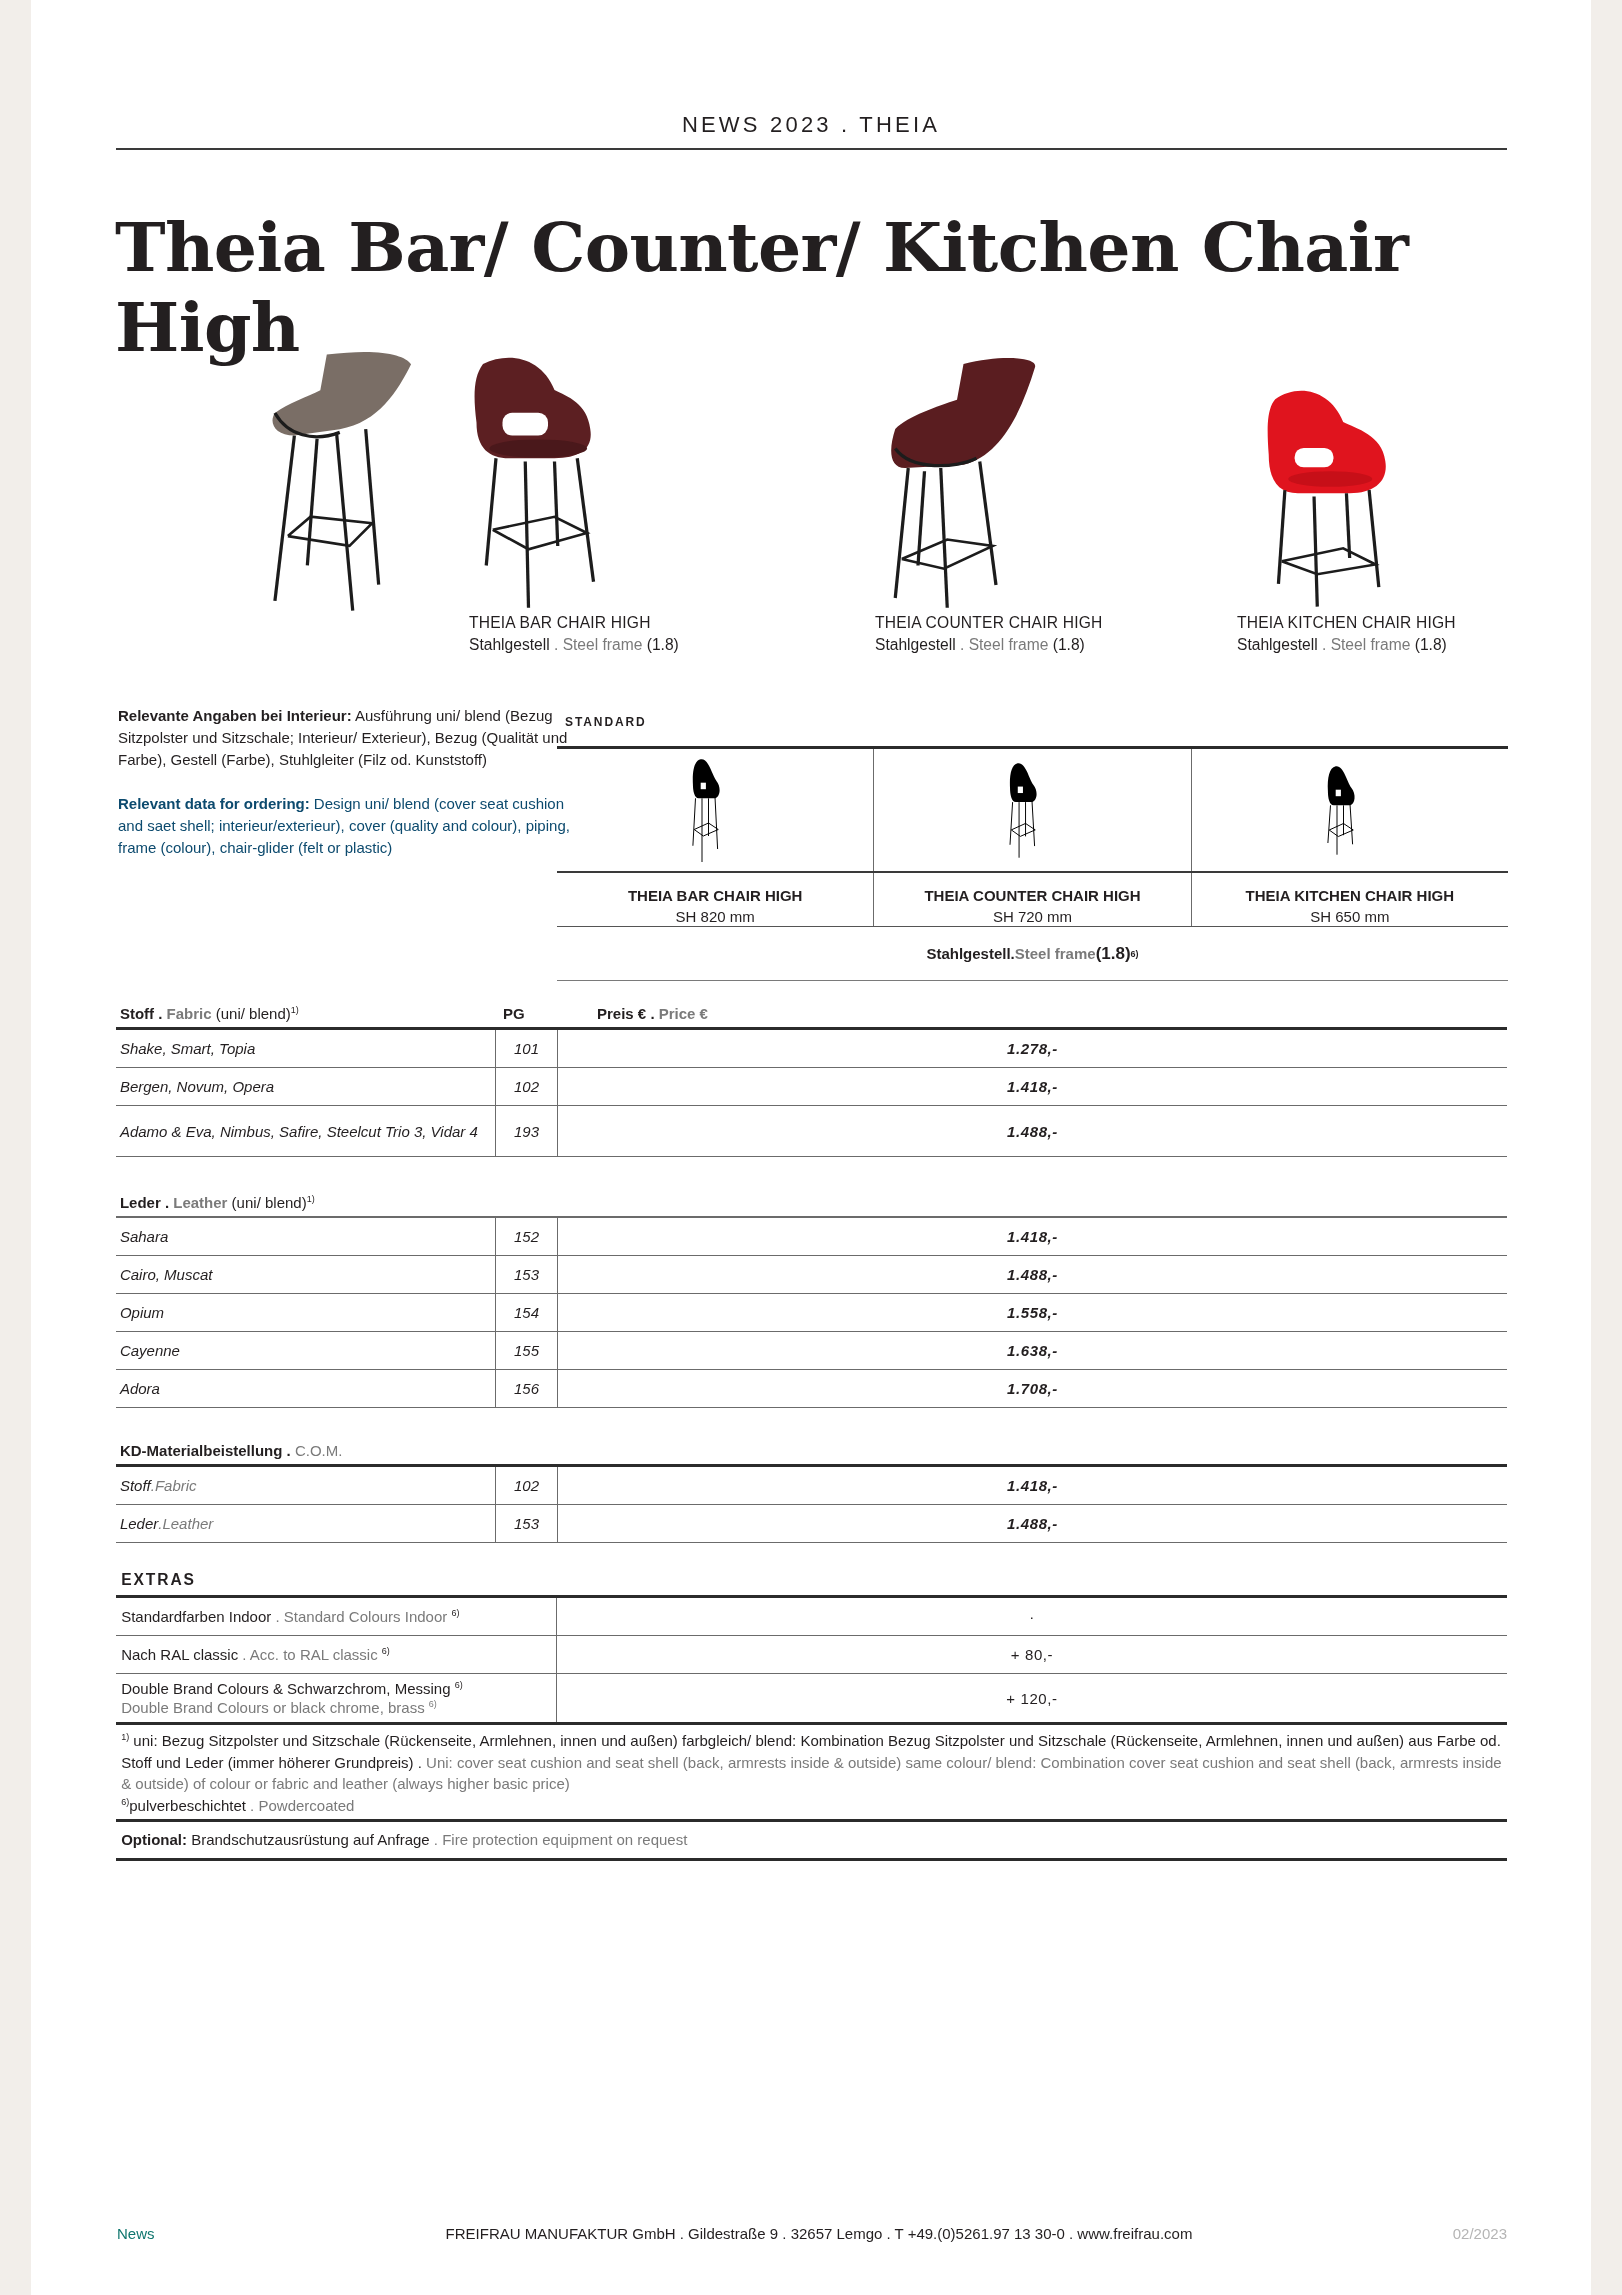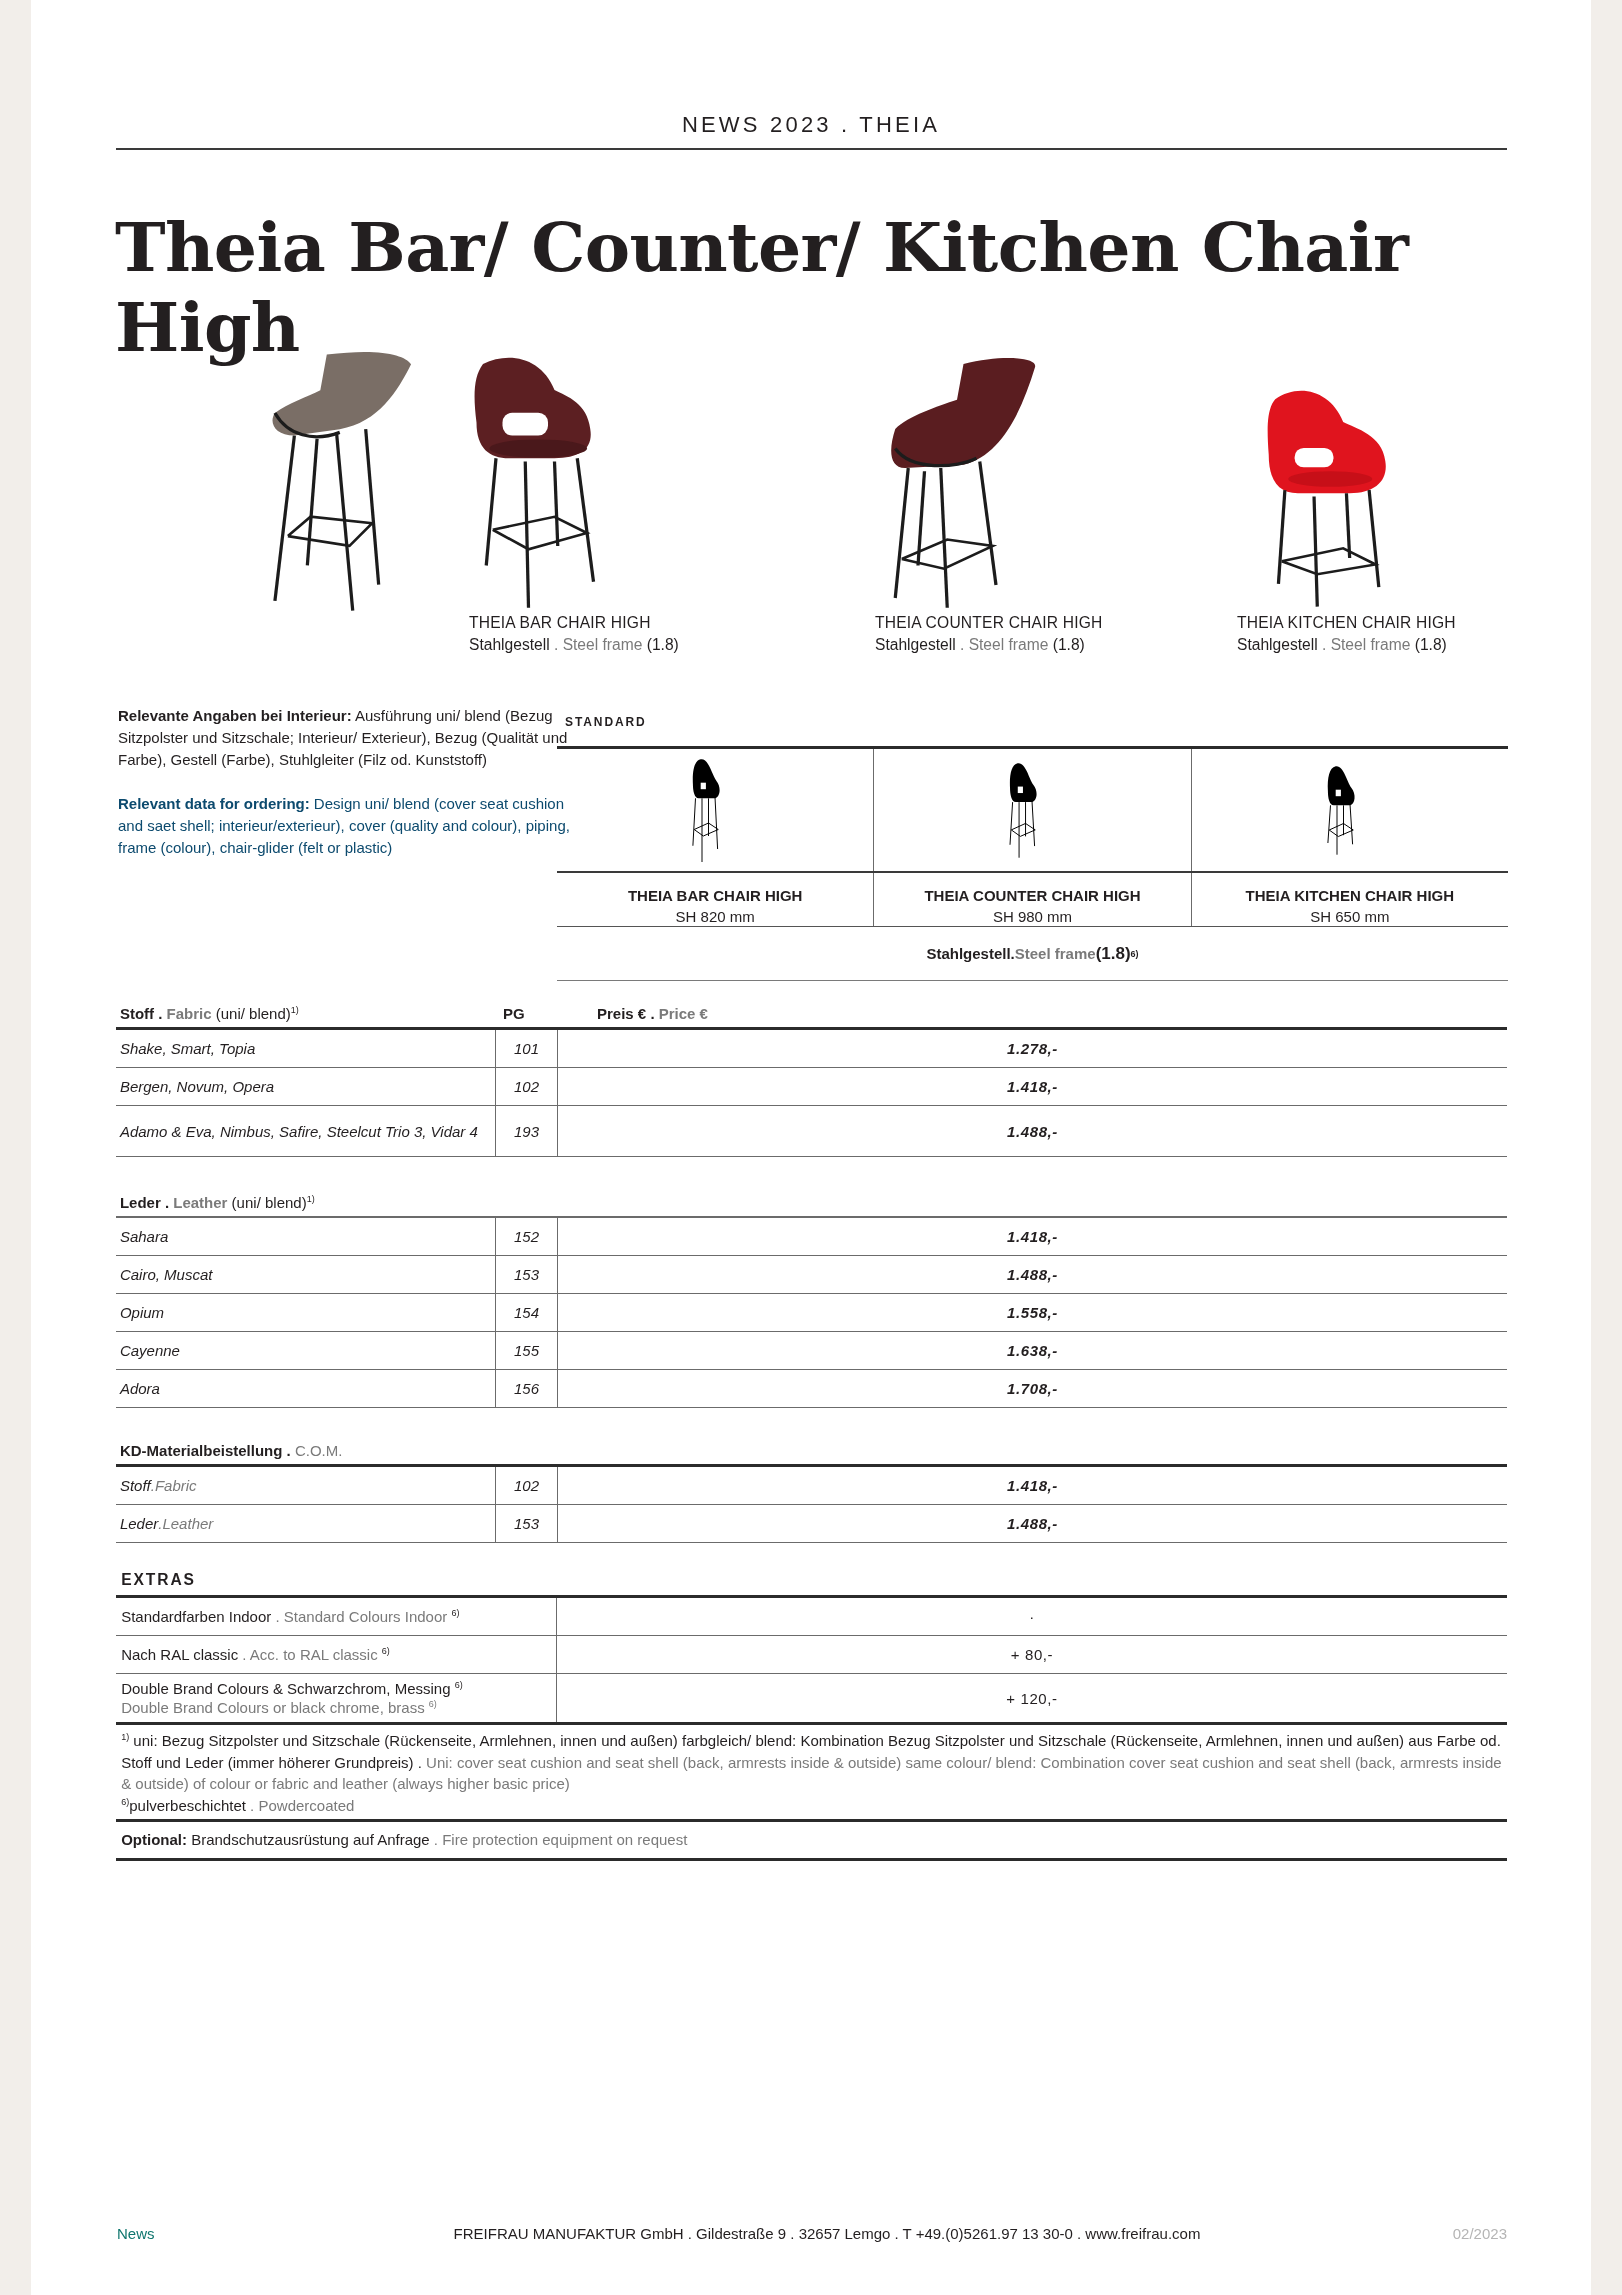--- a/index.html
+++ b/index.html
@@ -56,21 +56,21 @@
   .extras-title { font-size: 15.6px; font-weight: bold; letter-spacing: 1.9px; padding-left: 5.2px; height: 30px; line-height: 30px; }
   .xrow { display: flex; border-bottom: 1.9px solid #6b6b6b; font-size: 15px; }
   .xrow .c1 { width: 441px; padding-left: 5.2px; display: flex; flex-direction: column; justify-content: center; line-height: 19.5px; border-right: 1.3px solid #6b6b6b; }
   .xrow .c3 { flex: 1; display: flex; align-items: center; justify-content: center; letter-spacing: 0.6px; }
   .footnotes { font-size: 15px; line-height: 21.4px; padding: 5.2px 5.2px 2.6px 5.2px; }
   .optional { font-size: 15px; height: 36px; line-height: 36px; padding-left: 5.2px; }
 
   
   .ftr { top: 2225px; font-size: 15px; }
   .ftr-left { left: 86px; color: #0f766e; }
-  .ftr-center { left: 16px; width: 1560px; text-align: center; }
+  .ftr-center { left: 8px; width: 1560px; text-align: center; }
   .ftr-right { right: 84px; color: #b5b5b5; }
 </style>
 </head>
 <body>
 
 <div class="page">
 
   <div class="abs hdr-kicker">NEWS 2023 . THEIA</div>
   <div class="abs hdr-rule"></div>
   <h1 class="abs title">Theia Bar/ Counter/ Kitchen Chair High</h1>
@@ -166,21 +166,21 @@
             <line x1="20" y1="62" x2="20" y2="138" stroke="#000" stroke-width="1.5"></line>
           <line x1="40" y1="60" x2="44" y2="122" stroke="#000" stroke-width="1.5"></line>
             <line x1="30" y1="62" x2="30" y2="108" stroke="#000" stroke-width="1.5"></line>
           <polygon points="8,100 30,90 45,100 22,110" stroke="#000" stroke-width="1.5" fill="none"></polygon>
         </svg>
       </div>
     </div>
     <div class="std-mid-rule"></div>
     <div class="std-row std-names">
       <div class="std-cell"><span class="n">THEIA BAR CHAIR HIGH</span><span>SH 820 mm</span></div>
-      <div class="std-cell"><span class="n">THEIA COUNTER CHAIR HIGH</span><span>SH 980 mm</span></div>
+      <div class="std-cell"><span class="n">THEIA COUNTER CHAIR HIGH</span><span>SH 720 mm</span></div>
       <div class="std-cell"><span class="n">THEIA KITCHEN CHAIR HIGH</span><span>SH 650 mm</span></div>
     </div>
     <div class="std-frame">
       <span>Stahlgestell</span>
         <span> . </span>
         <span class="grey">Steel frame</span>
         <span style="font-size:17px"> (1.8)</span>
         <sup>6)</sup>
     </div>
   </div>

